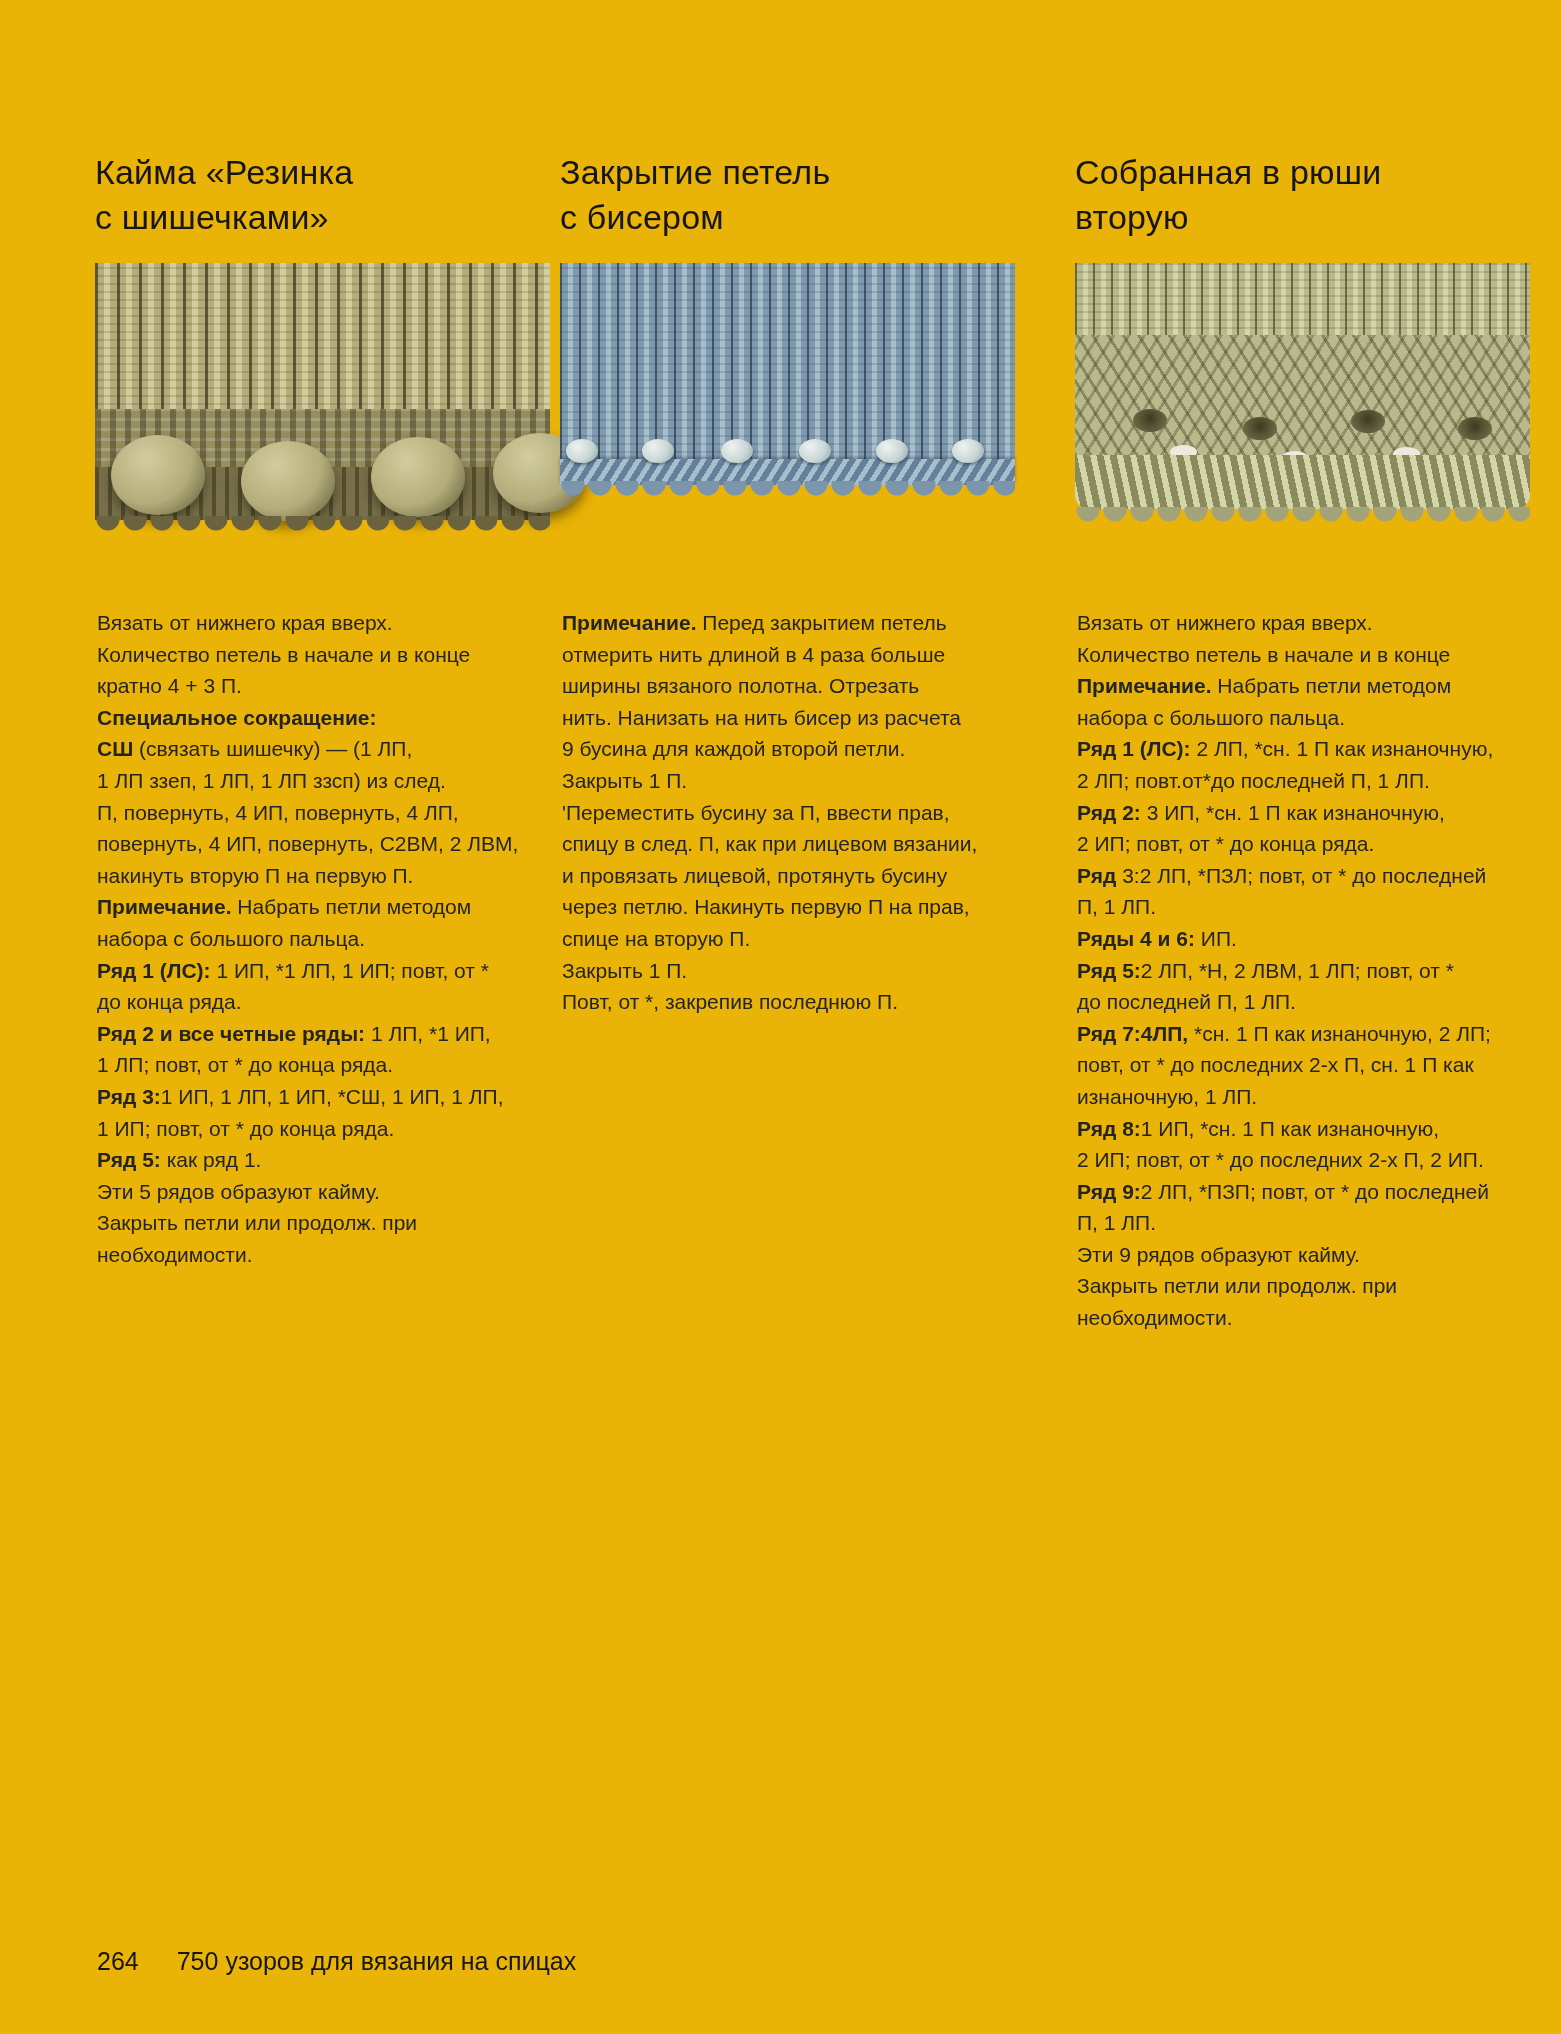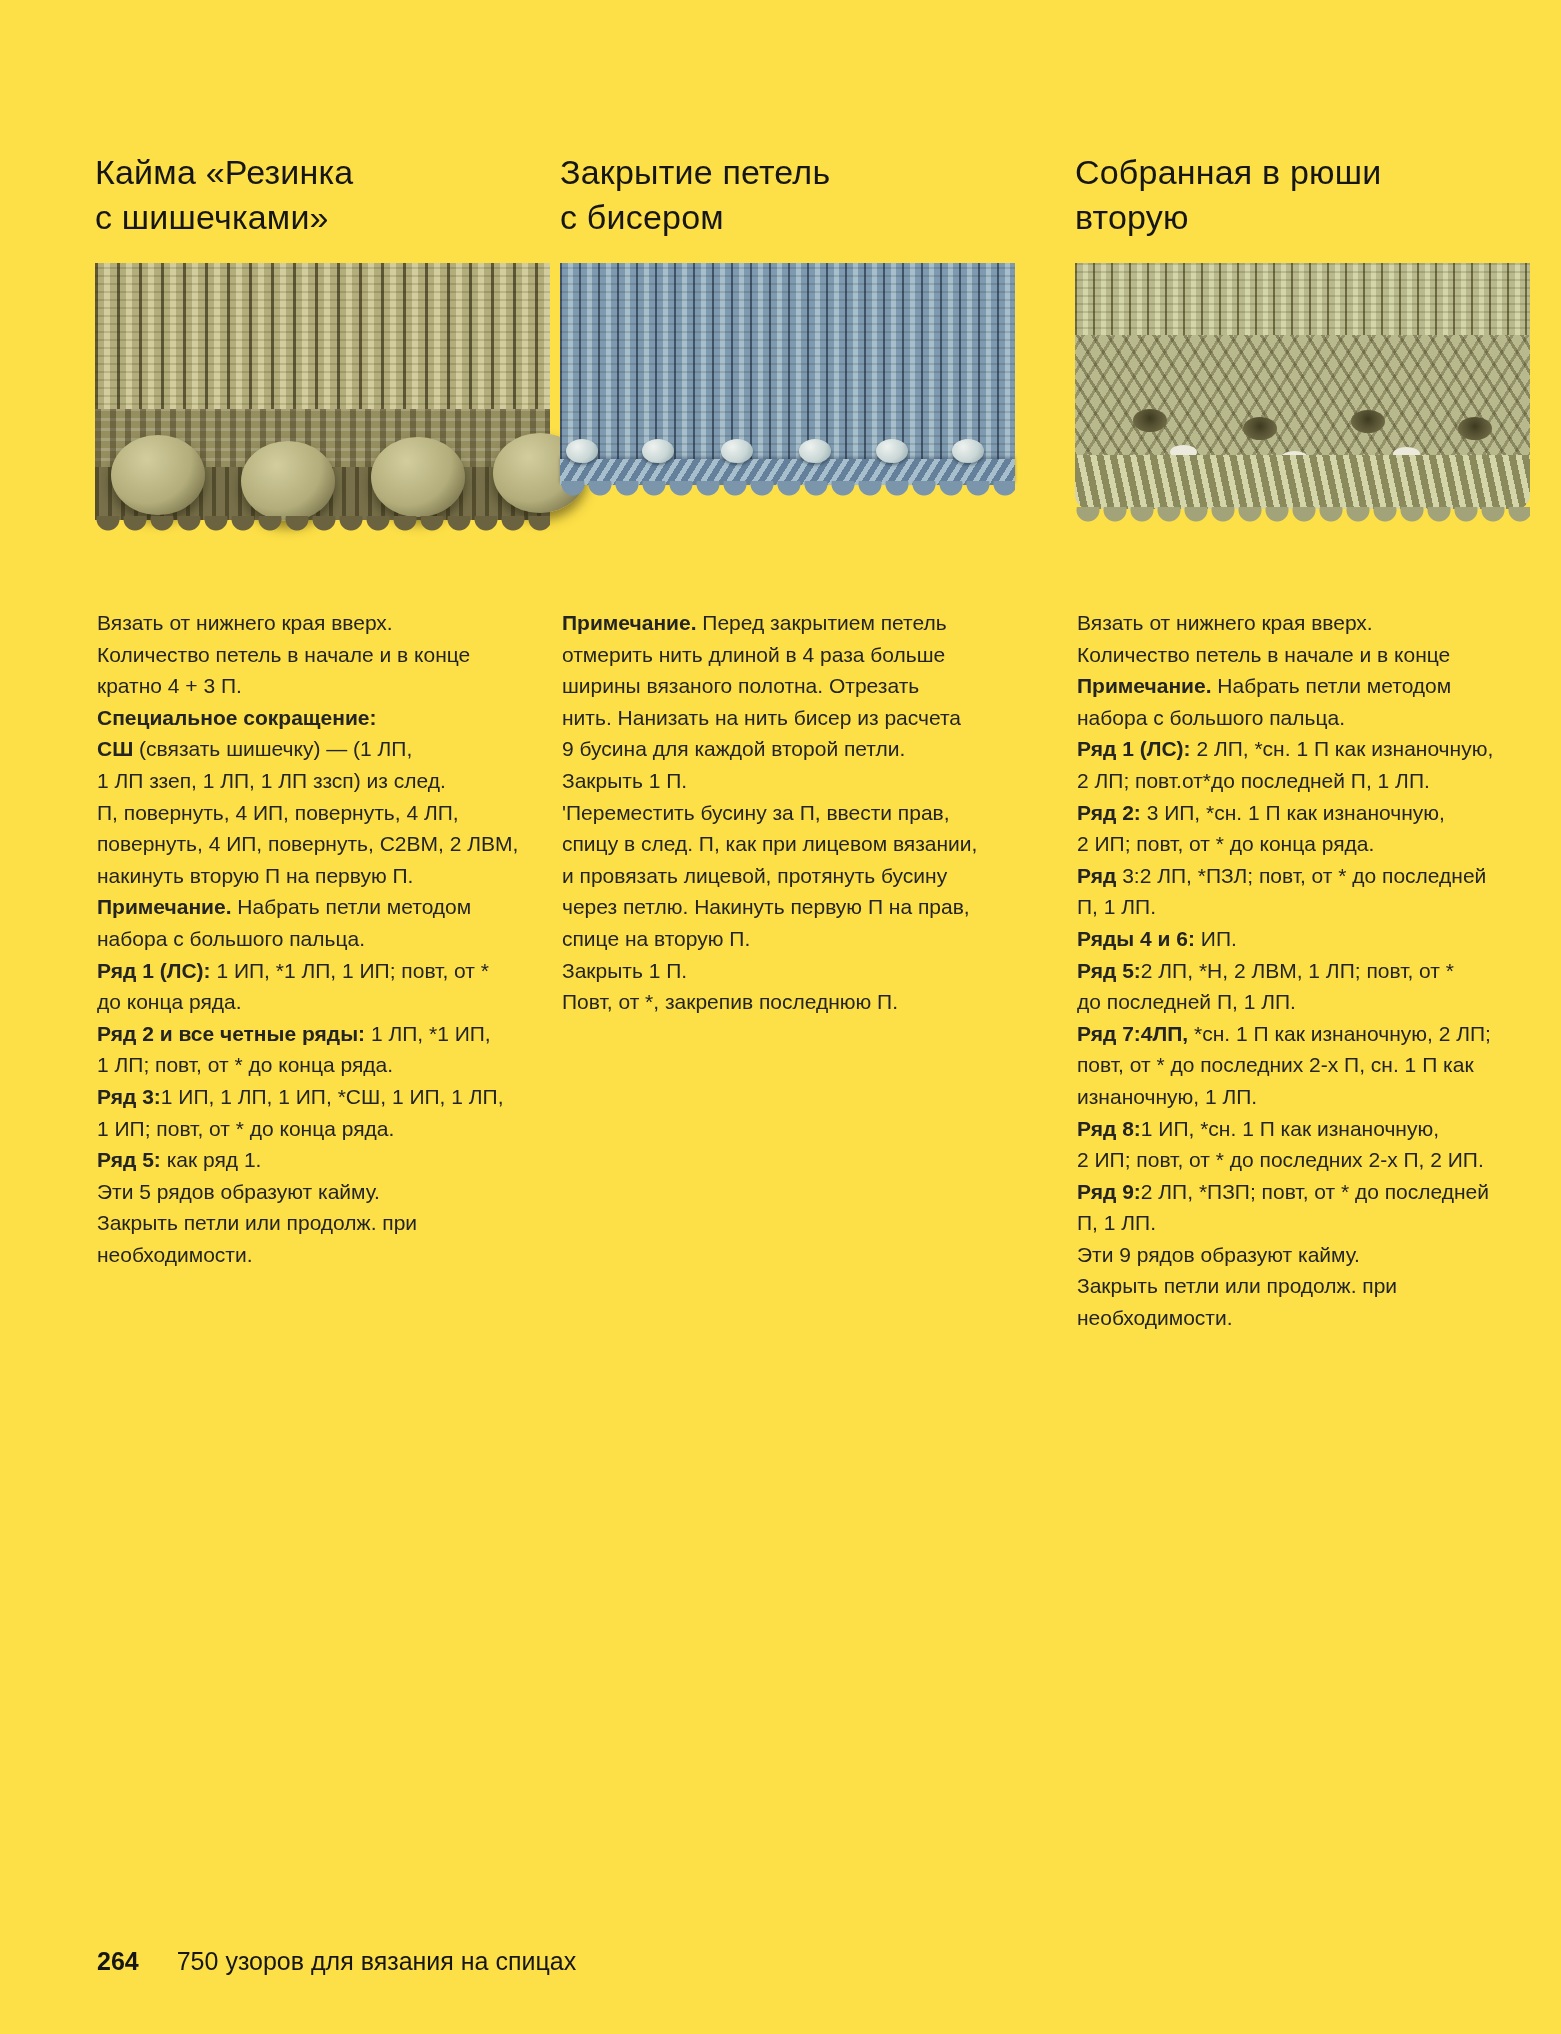--- a/index.html
+++ b/index.html
@@ -1,20 +1,20 @@
 <!DOCTYPE html>
 <html><head>
 <meta charset="utf-8">
 <style>
   html,body{margin:0;padding:0;background:#ffffff;}
   body{
     width:1561px;height:2034px;position:relative;overflow:hidden;
     font-family:"Liberation Sans","DejaVu Sans",sans-serif;color:#1f1f1f;
   }
-  .page{position:absolute;inset:0;background:#fde047;}
+  .page{position:absolute;inset:0;background:#eab308;}
   .col{position:absolute;top:0;width:456px;height:100%;}
   .col0{left:95px;}  .col1{left:560px;}  .col2{left:1075px;}
 
   .title{
     position:absolute;top:150px;left:0;margin:0;
     font-size:34px;font-weight:400;line-height:45px;color:#161616;
     letter-spacing:.2px;white-space:nowrap;
   }
 
   .photo{position:absolute;top:263px;left:0;width:455px;overflow:visible;}
@@ -76,21 +76,21 @@
       repeating-linear-gradient(78deg,var(--light) 0 6px,#8b8a5c 6px 13px),
       var(--base);
     border-radius:0 0 14px 14px;}
   .p3-bumps{top:244px;background-image:radial-gradient(circle at 13px 3px,#a2a378 11px,transparent 12px);}
 
   .inst{position:absolute;top:607px;left:2px;font-size:21px;line-height:31.6px;color:#242424;}
   .line{white-space:pre;}
   .b{font-weight:bold;}
 
   .footer{position:absolute;left:97px;top:1947px;font-size:25px;color:#161616;white-space:nowrap;}
-  .footer .pageno{font-weight:bold;margin-right:38px;}
+  .footer .pageno{font-weight:normal;margin-right:38px;}
 </style>
 </head>
 <body>
 
 <div class="page">
 
   <section class="col col0">
     <h2 class="title">
         <div>Кайма «Резинка</div>
         <div>с шишечками»</div>

